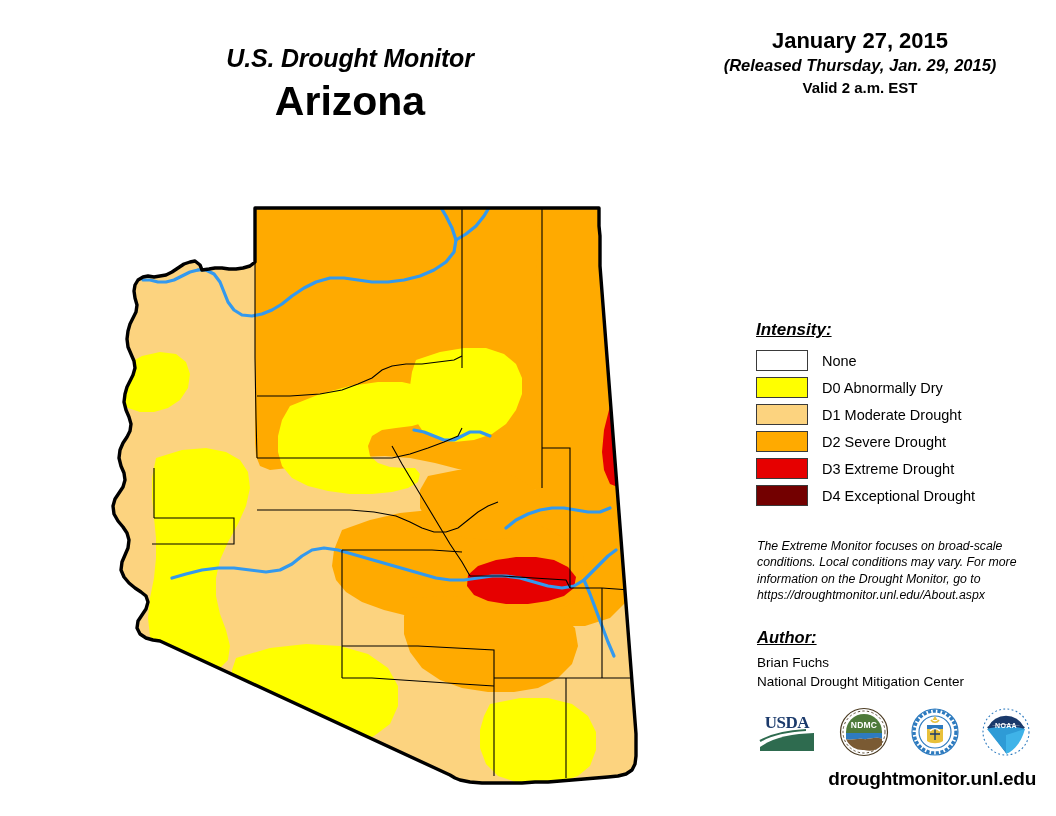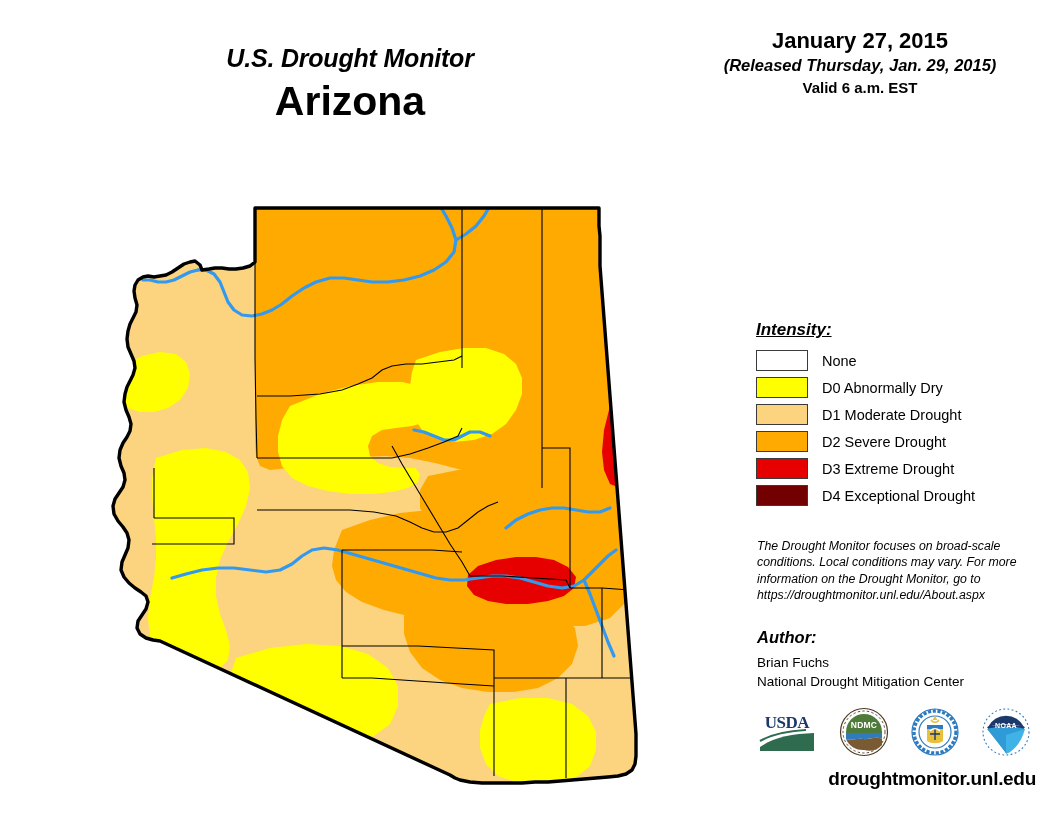--- a/index.html
+++ b/index.html
@@ -123,20 +123,21 @@
   #author-block {
     position: absolute;
     left: 757px;
     top: 628px;
     width: 280px;
   }
   #author-heading {
     font-size: 16.5px;
     font-weight: bold;
     font-style: italic;
+    text-decoration: underline;
     margin-bottom: 7px;
   }
   .author-line {
     font-size: 13.5px;
     line-height: 1.38;
   }
 
   
   #logo-row {
     position: absolute;
@@ -165,21 +166,21 @@
 <body>
 
 <div id="title-block">
   <div id="dm-title">U.S. Drought Monitor</div>
   <div id="state-title">Arizona</div>
 </div>
 
 <div id="date-block">
   <div id="date-main">January 27, 2015</div>
   <div id="date-released">(Released Thursday, Jan. 29, 2015)</div>
-  <div id="date-valid">Valid 6 a.m. EST</div>
+  <div id="date-valid">Valid 2 a.m. EST</div>
 </div>
 
 <div id="map-wrap">
 <svg id="map-svg" viewBox="0 0 560 630" xmlns="http://www.w3.org/2000/svg">
   <defs>
 
     <clipPath id="az-clip">
       <path d="M 92,112 L 90,107 L 85,103 L 80,104 L 74,106 L 68,110 L 62,114 L 56,117
                L 50,118 L 44,119 L 38,118 L 33,119 L 28,122 L 25,127 L 24,133 L 25,140
                L 27,147 L 26,154 L 23,160 L 20,166 L 18,173 L 17,181 L 18,189 L 21,196
@@ -405,21 +406,21 @@
     <span class="legend-label">D3 Extreme Drought</span>
   </div>
 
   <div class="legend-row">
     <span class="legend-swatch" style="background:#730000"></span>
     <span class="legend-label">D4 Exceptional Drought</span>
   </div>
 </div>
 
 <div id="disclaimer">
-  <div>The Drought Monitor focuses on broad-scale</div>
+  <div>The Extreme Monitor focuses on broad-scale</div>
   <div>conditions. Local conditions may vary. For more</div>
   <div>information on the Drought Monitor, go to</div>
   <div>https://droughtmonitor.unl.edu/About.aspx</div>
 </div>
 
 <div id="author-block">
   <div id="author-heading">Author:</div>
   <div class="author-line">Brian Fuchs</div>
   <div class="author-line">National Drought Mitigation Center</div>
 </div>

